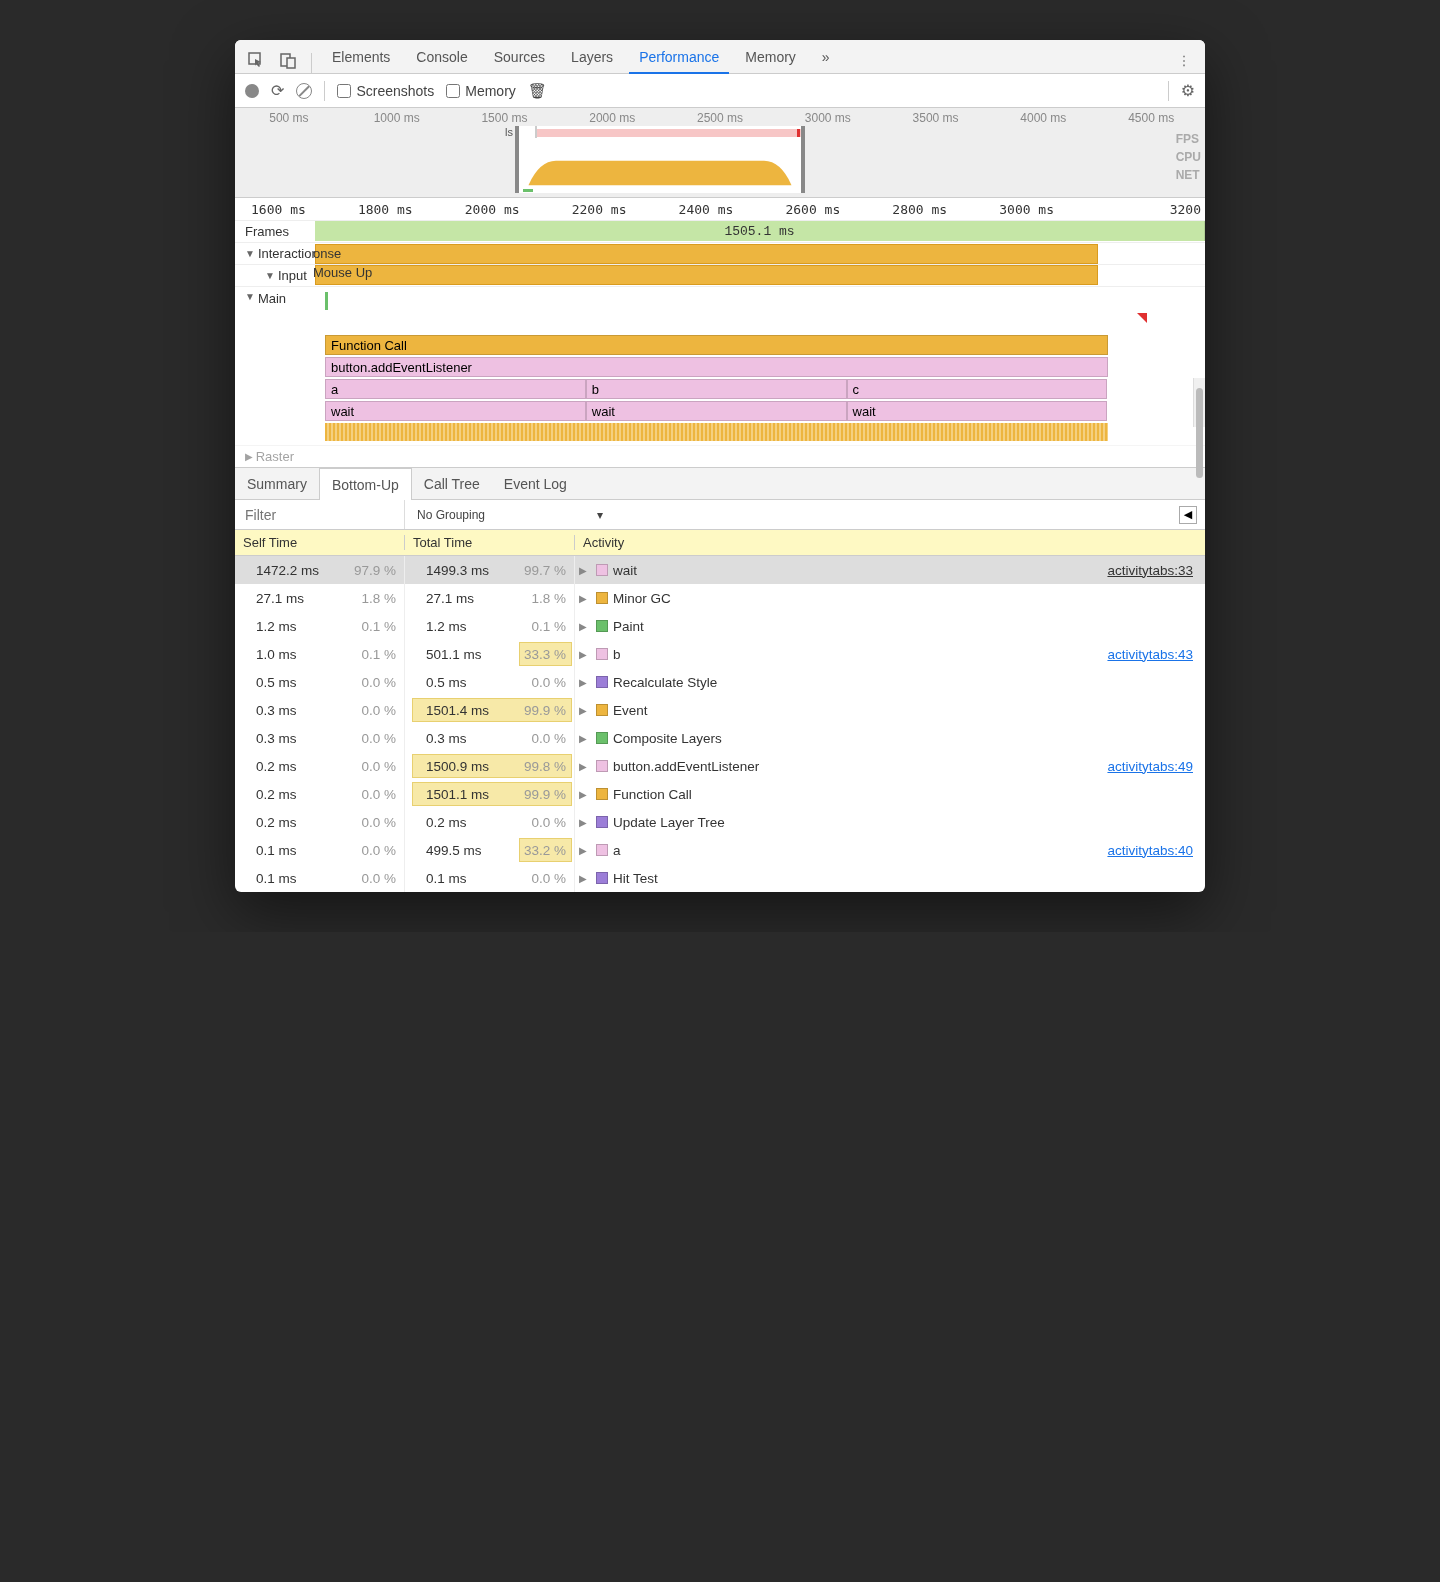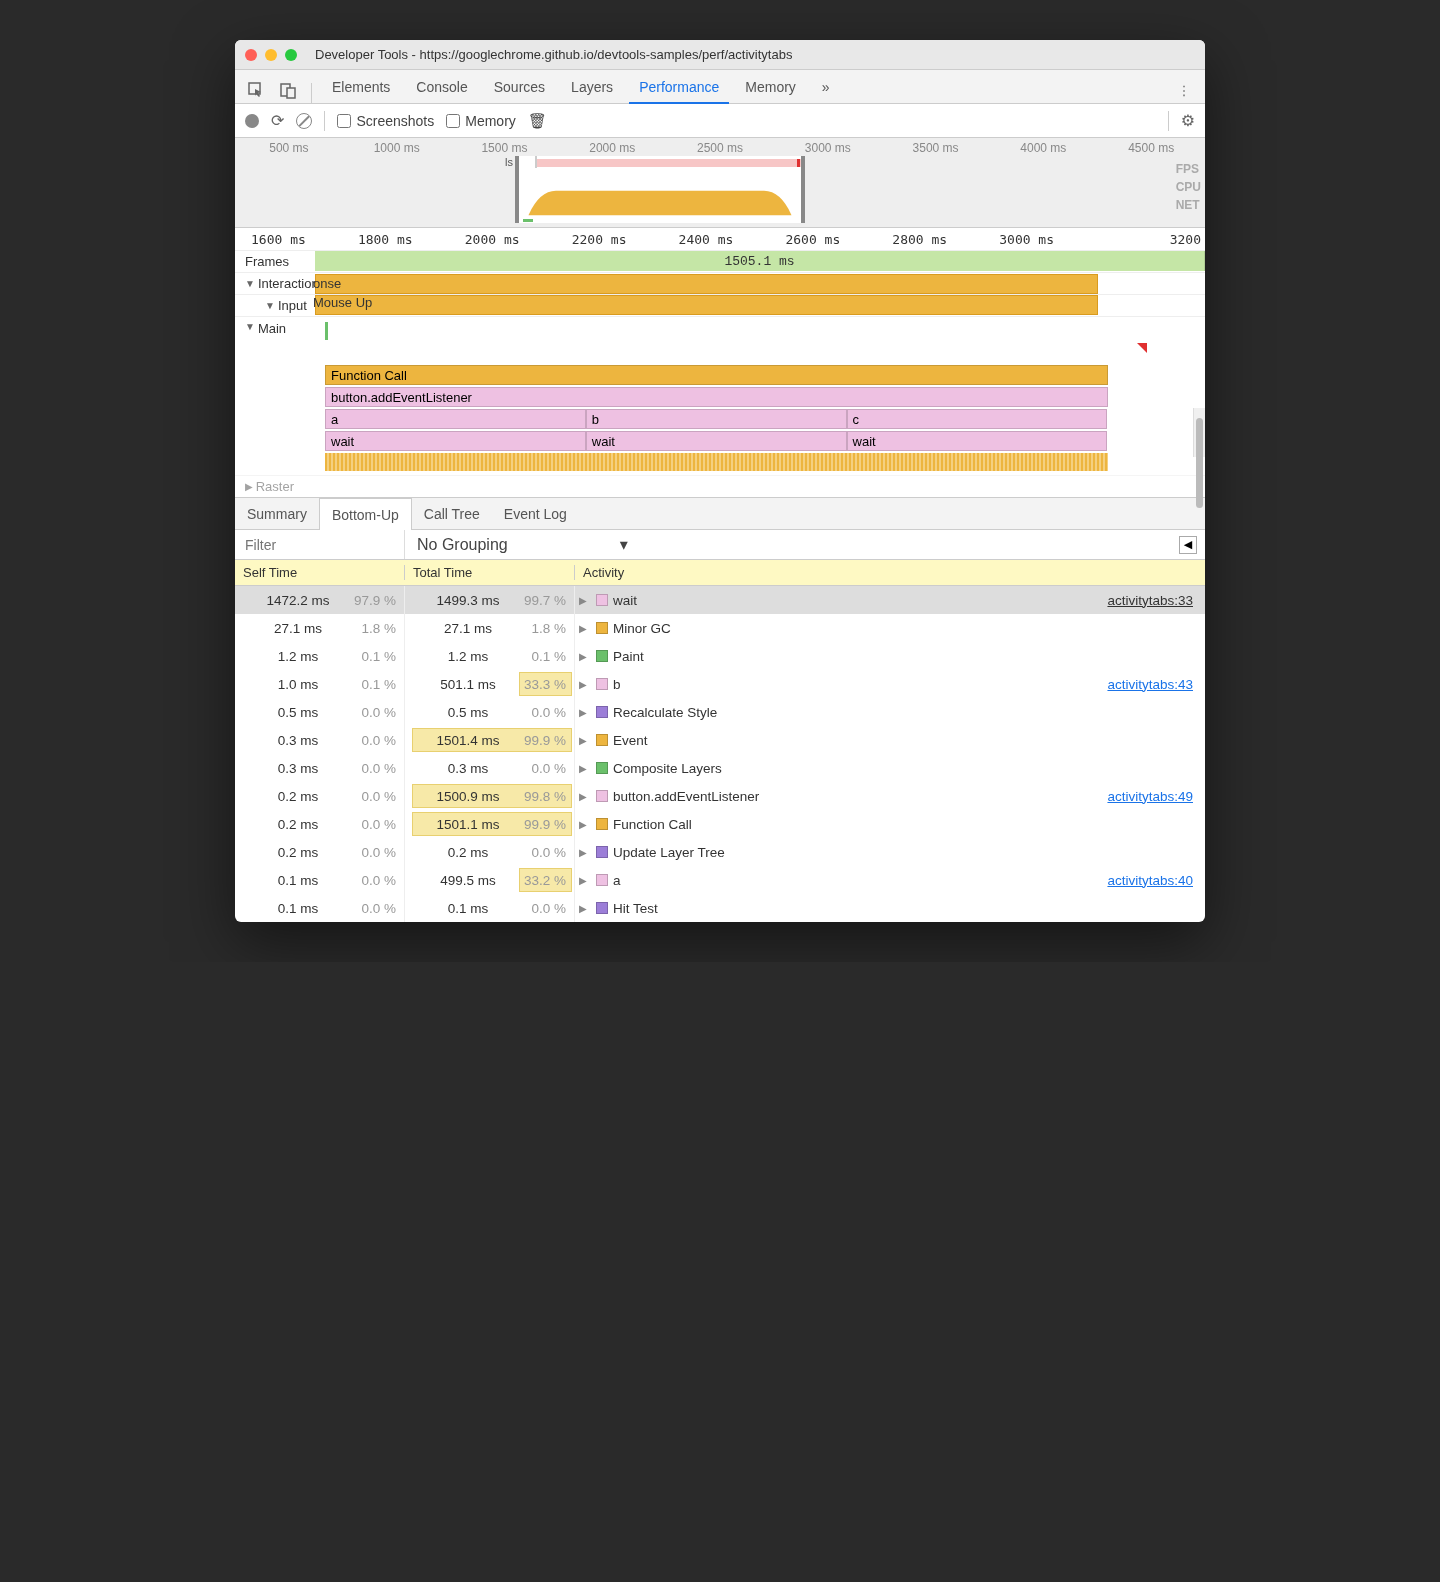--- a/index.html
+++ b/index.html
@@ -68,33 +68,33 @@
 .hatch { background: repeating-linear-gradient(90deg, #edb53f 0 2px, #f5d080 2px 4px); height: 18px; }
 
 .raster-row .tl-label { color: #666; }
 
 .details-tabs { height: 32px; display: flex; align-items: stretch; border-bottom: 1px solid #ccc; background: #f3f3f3; }
 .dtab { padding: 0 12px; display: flex; align-items: center; color: #555; cursor: pointer; font-size: 14px; }
 .dtab.active { background: #fff; border: 1px solid #ccc; border-bottom: none; margin-bottom: -1px; }
 
 .filter-row { height: 30px; display: flex; align-items: center; border-bottom: 1px solid #ccc; }
 .filter-row input { border: none; padding: 0 10px; height: 100%; width: 170px; font-size: 14px; outline: none; border-right: 1px solid #ddd; }
-.filter-row .group { padding: 0 12px; display: flex; align-items: center; gap: 112px; color: #444; font-size: 16px; }
+.filter-row .group { padding: 0 12px; display: flex; align-items: flex-start; gap: 112px; color: #444; font-size: 12px; }
 .filter-row .spacer { flex: 1; }
 .filter-row .nav-icon { border: 1px solid #aaa; width: 18px; height: 18px; display: flex; align-items: center; justify-content: center; margin-right: 8px; font-size: 11px; cursor: pointer; }
 
 .table-hdr { display: flex; height: 26px; border-bottom: 1px solid #ccc; background: #fef9c3; font-size: 13px; color: #333; align-items: center; }
 .col-self { width: 170px; padding-left: 8px; border-right: 1px solid #ccc; }
 .col-total { width: 170px; padding-left: 8px; border-right: 1px solid #ccc; }
 .col-act { flex: 1; padding-left: 8px; }
 
 .trow { display: flex; height: 28px; align-items: center; font-size: 13.5px; position: relative; }
 .trow.sel { background: #ddd; }
 .trow .c-self, .trow .c-total { width: 170px; display: flex; justify-content: flex-end; align-items: center; padding-right: 6px; border-right: 1px solid #eee; position: relative; height: 100%; }
-.trow .ms { width: 84px; text-align: center; color: #333; font-family: inherit; }
+.trow .ms { width: 84px; text-align: left; color: #333; font-family: inherit; }
 .trow .pct { width: 58px; text-align: right; color: #999; padding-right: 2px; }
 .trow .highlight { position: absolute; right: 2px; top: 2px; bottom: 2px; background: #f7e9a8; border: 1px solid #e8d070; z-index: 0; }
 .trow .ms, .trow .pct { position: relative; z-index: 1; }
 .trow .c-act { flex: 1; display: flex; align-items: center; padding-left: 4px; gap: 5px; }
 .trow .tri { color: #888; font-size: 10px; width: 12px; }
 .trow .swatch { width: 12px; height: 12px; border: 1px solid rgba(0,0,0,0.2); }
 .sw-pink { background: #eec1e2; }
 .sw-orange { background: #edb53f; }
 .sw-green { background: #6bc06b; }
 .sw-purple { background: #9c7ed8; }
@@ -102,28 +102,20 @@
 .trow .link { margin-left: auto; margin-right: 12px; color: #1a73e8; text-decoration: underline; cursor: pointer; }
 .trow.sel .link { color: #333; }
 .scroll-gutter { position: absolute; right: 0; top: 180px; bottom: 40px; width: 12px; background: #f0f0f0; border-left: 1px solid #ddd; }
 .scroll-thumb { position: absolute; top: 10px; height: 90px; left: 2px; right: 2px; background: #bbb; border-radius: 4px; }
 </style>
 </head>
 <body>
 
 <div class="window">
 
-  <div class="titlebar">
-    <div class="traffic">
-      <div class="dot red"></div>
-      <div class="dot yellow"></div>
-      <div class="dot green"></div>
-    </div>
-    <div class="title">Developer Tools - https://googlechrome.github.io/devtools-samples/perf/activitytabs</div>
-  </div>
 
   <div class="tabbar">
     <div class="icon-btn">
       <svg width="17" height="17" viewBox="0 0 17 17">
           <rect x="1" y="1" width="11" height="11" fill="none" stroke="#666" stroke-width="1.5"></rect>
           <path d="M7 7 L13 10 L10 11 L12 14 L11 15 L8 12 L7 14 Z" fill="#666"></path>
         </svg>
     </div>
     <div class="icon-btn">
       <svg width="17" height="17" viewBox="0 0 17 17">

